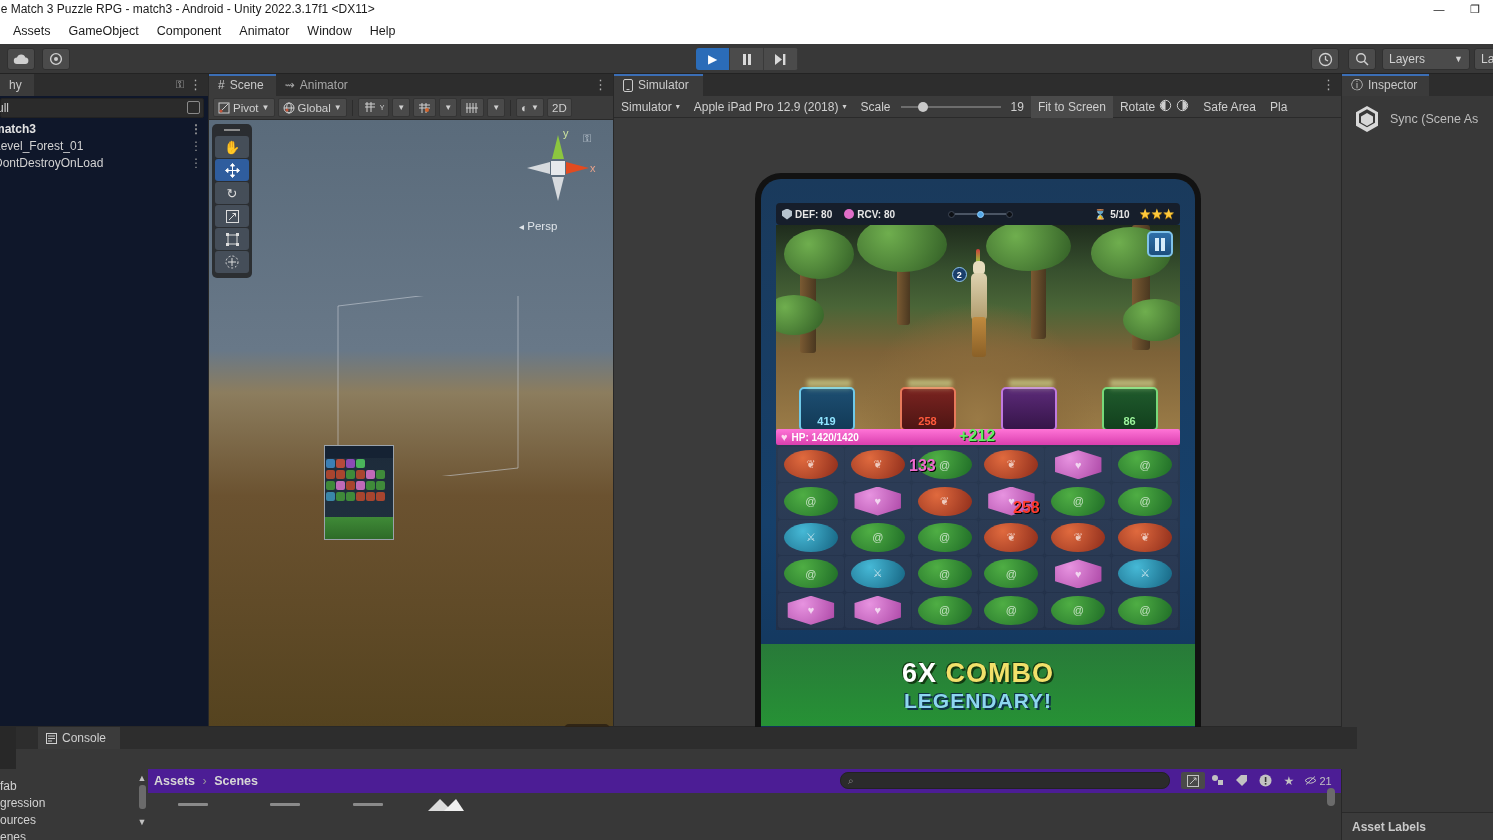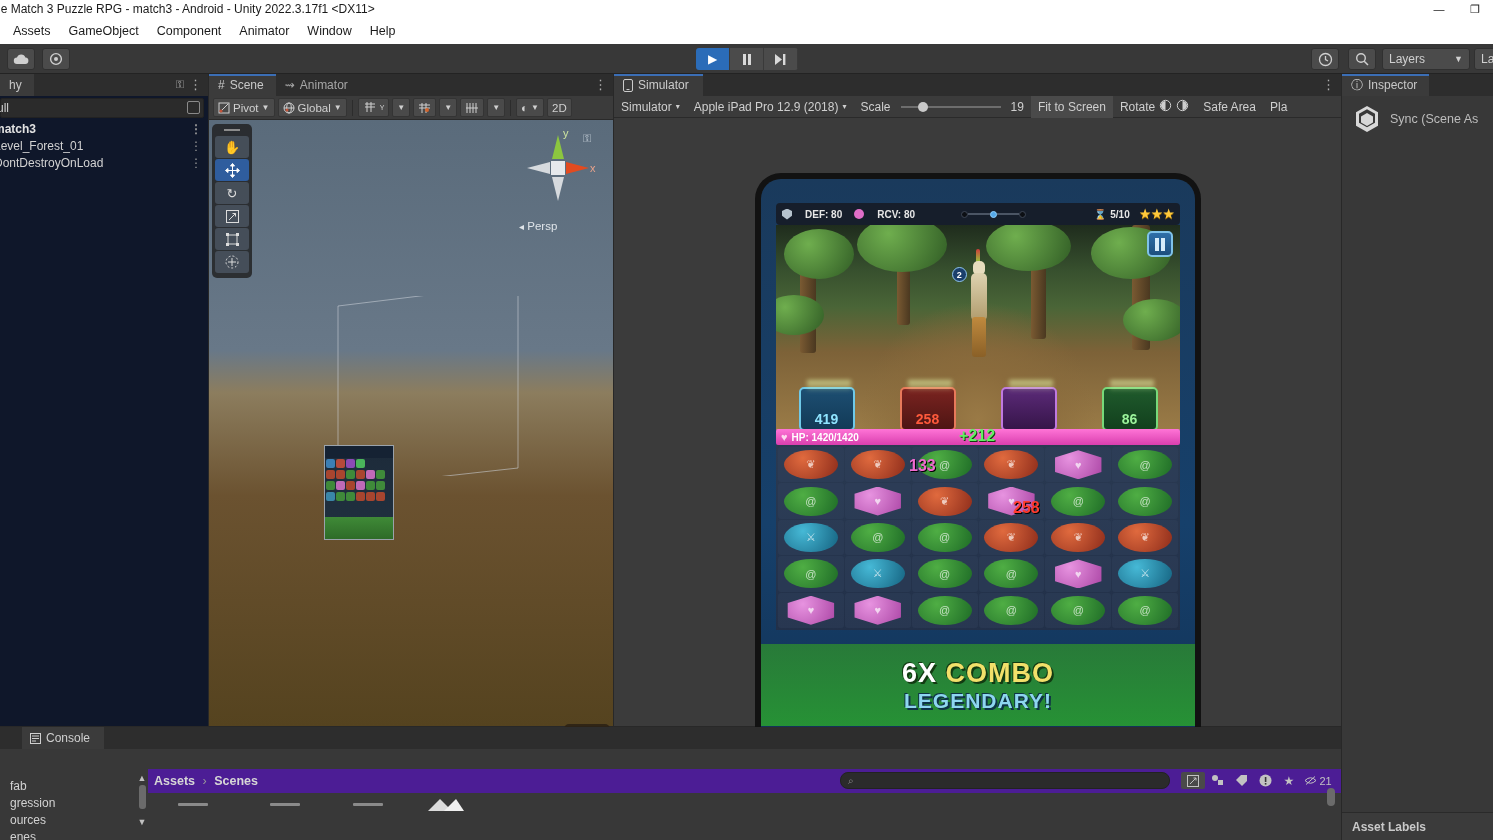--- a/index.html
+++ b/index.html
@@ -118,21 +118,21 @@
   
   .device { position:absolute; left:141px; top:55px; width:446px; height:587px;
     background:#121212; border-radius:26px; padding:6px; }
   .screen { width:100%; height:100%; border-radius:20px; overflow:hidden;
     background:linear-gradient(180deg,#1a3a5c 0%,#16406b 60%,#123256 100%); position:relative; }
 
   
   .hud { position:absolute; left:15px; top:24px; width:calc(100% - 30px); height:22px;
     background:#161a22d9; border-radius:4px; display:flex; align-items:center;
     padding:0 6px; font-size:10px; color:#e6e6e6; font-weight:bold; }
-  .hud .stat { display:flex; align-items:center; gap:13px; margin-right:12px; }
+  .hud .stat { display:flex; align-items:center; gap:3px; margin-right:12px; }
   .shield { width:10px; height:11px; background:#b6c3ce;
     clip-path:polygon(50% 0,100% 22%,100% 66%,50% 100%,0 66%,0 22%); }
   .rcvgem { width:10px; height:10px; background:#e06ec8; border-radius:50%; }
   .dots { display:flex; align-items:center; gap:0; margin:0 auto; }
   .dot { width:7px; height:7px; border-radius:50%; background:#0c0f14; border:1px solid #3d4654; }
   .dot.on { background:#55a8e8; border-color:#8fd0ff; }
   .dotline { width:22px; height:2px; background:#4b5564; }
   .timer { display:flex; align-items:center; gap:3px; margin-left:auto; margin-right:10px; }
   .hg { font-size:10px; color:#e8c86a; }
   .stars { display:flex; gap:1px; }
@@ -157,21 +157,21 @@
   .skel .plume { position:absolute; left:14px; top:-6px; width:4px; height:14px;
     background:linear-gradient(180deg,#d13b3b,#8fd13b); border-radius:2px; }
   .enbadge { position:absolute; left:-10px; top:12px; width:15px; height:15px; border-radius:50%;
     background:#1b3f6b; border:1px solid #8fc4f0; color:#fff; font-size:9px; font-weight:bold;
     display:flex; align-items:center; justify-content:center; }
 
   .party { position:absolute; left:15px; top:200px; width:calc(100% - 30px); height:52px;
     display:flex; justify-content:space-around; align-items:flex-end; }
   .pcard { width:56px; height:44px; border-radius:5px; position:relative;
     display:flex; align-items:flex-end; justify-content:center;
-    border:2px solid; font-weight:bold; font-size:14px; padding-bottom:2px; }
+    border:2px solid; font-weight:bold; font-size:11px; padding-bottom:2px; }
   .pcard .glow { position:absolute; left:6px; top:-9px; width:44px; height:12px;
     background:linear-gradient(180deg,#eaffb0aa,transparent); filter:blur(2px); }
   .pcard.water { background:linear-gradient(180deg,#1d4e72,#123a57); border-color:#6fc9e8; color:#8fe4ff; }
   .pcard.fire  { background:linear-gradient(180deg,#7a2320,#4e1513); border-color:#e8795a; color:#ff5a3c; }
   .pcard.dark  { background:linear-gradient(180deg,#5b2a78,#361549); border-color:#c07ae0; color:#e3b6ff; }
   .pcard.wood  { background:linear-gradient(180deg,#1f5a2c,#12401d); border-color:#77d97a; color:#9cf49c; }
 
   .hpbar { position:absolute; left:15px; top:250px; width:calc(100% - 30px); height:16px;
     background:linear-gradient(180deg,#ff74d6,#d93fae); border-radius:2px;
     display:flex; align-items:center; padding-left:5px; gap:4px;
@@ -216,30 +216,30 @@
   #insp { left:1342px; top:74px; width:151px; height:766px; background:#383838; }
   .ihdr { display:flex; align-items:center; gap:8px; padding:8px 8px 0 10px; }
   .ucube { width:30px; height:30px; color:#d8d8d8; }
   .ititle { font-size:12.5px; color:#bdbdbd; white-space:nowrap; overflow:hidden; }
   .asset-labels { position:absolute; left:0; bottom:0; width:151px; height:28px;
     background:#3b3b3b; border-top:1px solid #2a2a2a;
     display:flex; align-items:center; padding-left:10px;
     font-size:12px; font-weight:bold; color:#c9c9c9; }
 
   
-  #console { left:0; top:727px; width:1341px; height:42px; background:#383838; }
+  #console { left:16px; top:727px; width:1341px; height:42px; background:#383838; }
   .cons-tab { height:22px; background:#2d2d2d; position:relative; }
   .cons-tab .t { position:absolute; left:22px; top:0; height:22px; padding:0 14px 0 8px;
     display:flex; align-items:center; gap:5px; background:#3b3b3b; color:#cfcfcf;
     font-size:12px; }
 
   
   #project { left:0; top:769px; width:1341px; height:71px; background:#383838; }
   .prj-left { position:absolute; left:0; top:0; width:140px; height:71px; background:#383838; }
-  .prow { height:17px; display:flex; align-items:center; padding-left:10px;
+  .prow { height:17px; display:flex; align-items:center; padding-left:0;
     font-size:12px; color:#d2d2d2; }
   .prj-scroll { position:absolute; left:136px; top:4px; width:12px; height:62px; }
   .sc-up,.sc-dn { color:#c0c0c0; font-size:9px; text-align:center; }
   .sc-thumb { width:7px; height:24px; background:#6b6b6b; border-radius:3px; margin:2px auto; }
   .prj-right { position:absolute; left:148px; top:0; width:1193px; height:71px; }
   .prj-toolbar { height:24px; display:flex; align-items:center; gap:6px; padding-left:6px;
     background:#4c1d95; }
   .crumb { font-size:12.5px; font-weight:bold; color:#d6d6d6; }
   .crumb .sep2 { color:#9a9a9a; font-weight:normal; margin:0 4px; }
   .prj-search { position:absolute; right:171px; top:3px; width:330px; height:17px;

